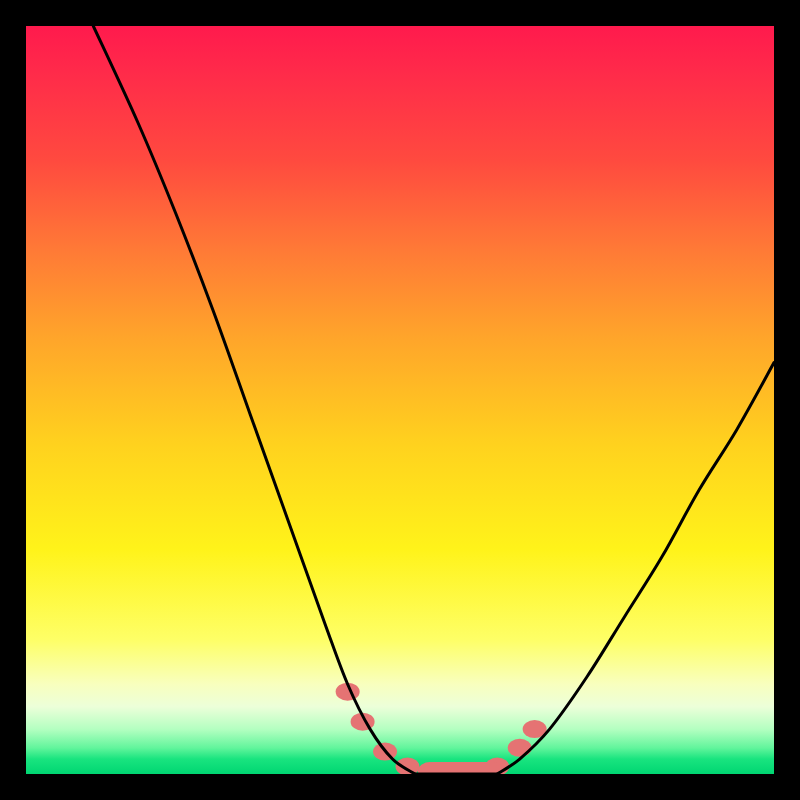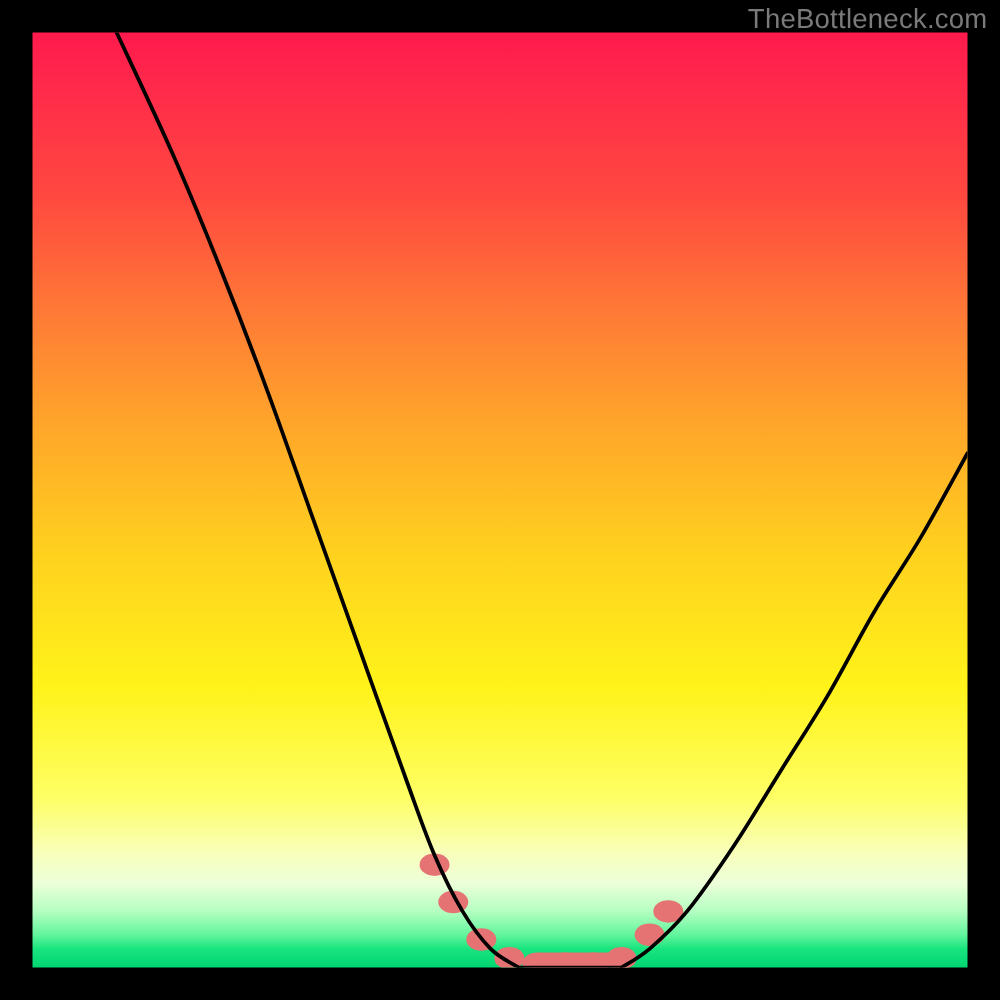--- a/index.html
+++ b/index.html
@@ -74,14 +74,13 @@
           <ellipse cx="471.24" cy="740.52" rx="12" ry="9" fill="#e57373"></ellipse>
           <ellipse cx="493.68" cy="721.82" rx="12" ry="9" fill="#e57373"></ellipse>
           <ellipse cx="508.64000000000004" cy="703.12" rx="12" ry="9" fill="#e57373"></ellipse>
           <rect x="397.92" y="736.008" width="79.32" height="18" rx="9" fill="#e57373"></rect>
         </g>
       <path fill="none" stroke="#000" stroke-width="3" stroke-linecap="round" stroke-linejoin="round" d="M 67.32 0 C 74.8 16.206666666666667, 98.48666666666666 66.07333333333334, 112.2 97.24000000000001 C 125.91333333333334 128.40666666666667, 137.13333333333333 155.83333333333334, 149.6 187 C 162.06666666666666 218.16666666666666, 174.53333333333333 250.58, 187 284.24 C 199.46666666666667 317.90000000000003, 211.93333333333334 354.0533333333334, 224.4 388.96000000000004 C 236.86666666666667 423.8666666666667, 249.33333333333334 458.7733333333333, 261.8 493.67999999999995 C 274.26666666666665 528.5866666666666, 289.2266666666667 570.9733333333334, 299.2 598.4 C 309.1733333333333 625.8266666666666, 314.15999999999997 640.7866666666666, 321.64 658.24 C 329.12 675.6933333333334, 336.6 690.6533333333333, 344.08000000000004 703.12 C 351.56000000000006 715.5866666666667, 359.03999999999996 725.56, 366.52 733.04 C 374 740.52, 385.22 745.5066666666667, 388.96000000000004 748"></path>
       <path fill="none" stroke="#000" stroke-width="3" stroke-linecap="round" stroke-linejoin="round" d="M 471.24 748 C 474.98 745.5066666666667, 484.9533333333333 740.52, 493.68 733.04 C 502.4066666666667 725.56, 512.38 716.8333333333334, 523.6 703.12 C 534.82 689.4066666666666, 548.5333333333333 669.46, 561 650.76 C 573.4666666666667 632.06, 585.9333333333333 610.8666666666668, 598.4 590.9200000000001 C 610.8666666666667 570.9733333333334, 623.3333333333333 552.2733333333334, 635.8 531.08 C 648.2666666666667 509.8866666666667, 660.7333333333333 484.9533333333333, 673.2 463.76 C 685.6666666666667 442.56666666666666, 698.1333333333333 425.1133333333333, 710.6 403.91999999999996 C 723.0666666666667 382.72666666666663, 741.7666666666667 347.81999999999994, 748 336.59999999999997"></path>
       <path fill="none" stroke="#000" stroke-width="3" stroke-linecap="round" stroke-linejoin="round" d="M 388.96000000000004 748 C 392.70000000000005 748, 403.9200000000001 748, 411.40000000000003 748 C 418.88 748, 426.36 748, 433.84 748 C 441.31999999999994 748, 450.0466666666666 748, 456.28 748 C 462.5133333333333 748, 468.74666666666667 748, 471.24 748"></path>
     </svg>
   </div>
-  <div class="watermark">TheBottleneck.com</div>
 </div>
 
 </body></html>

